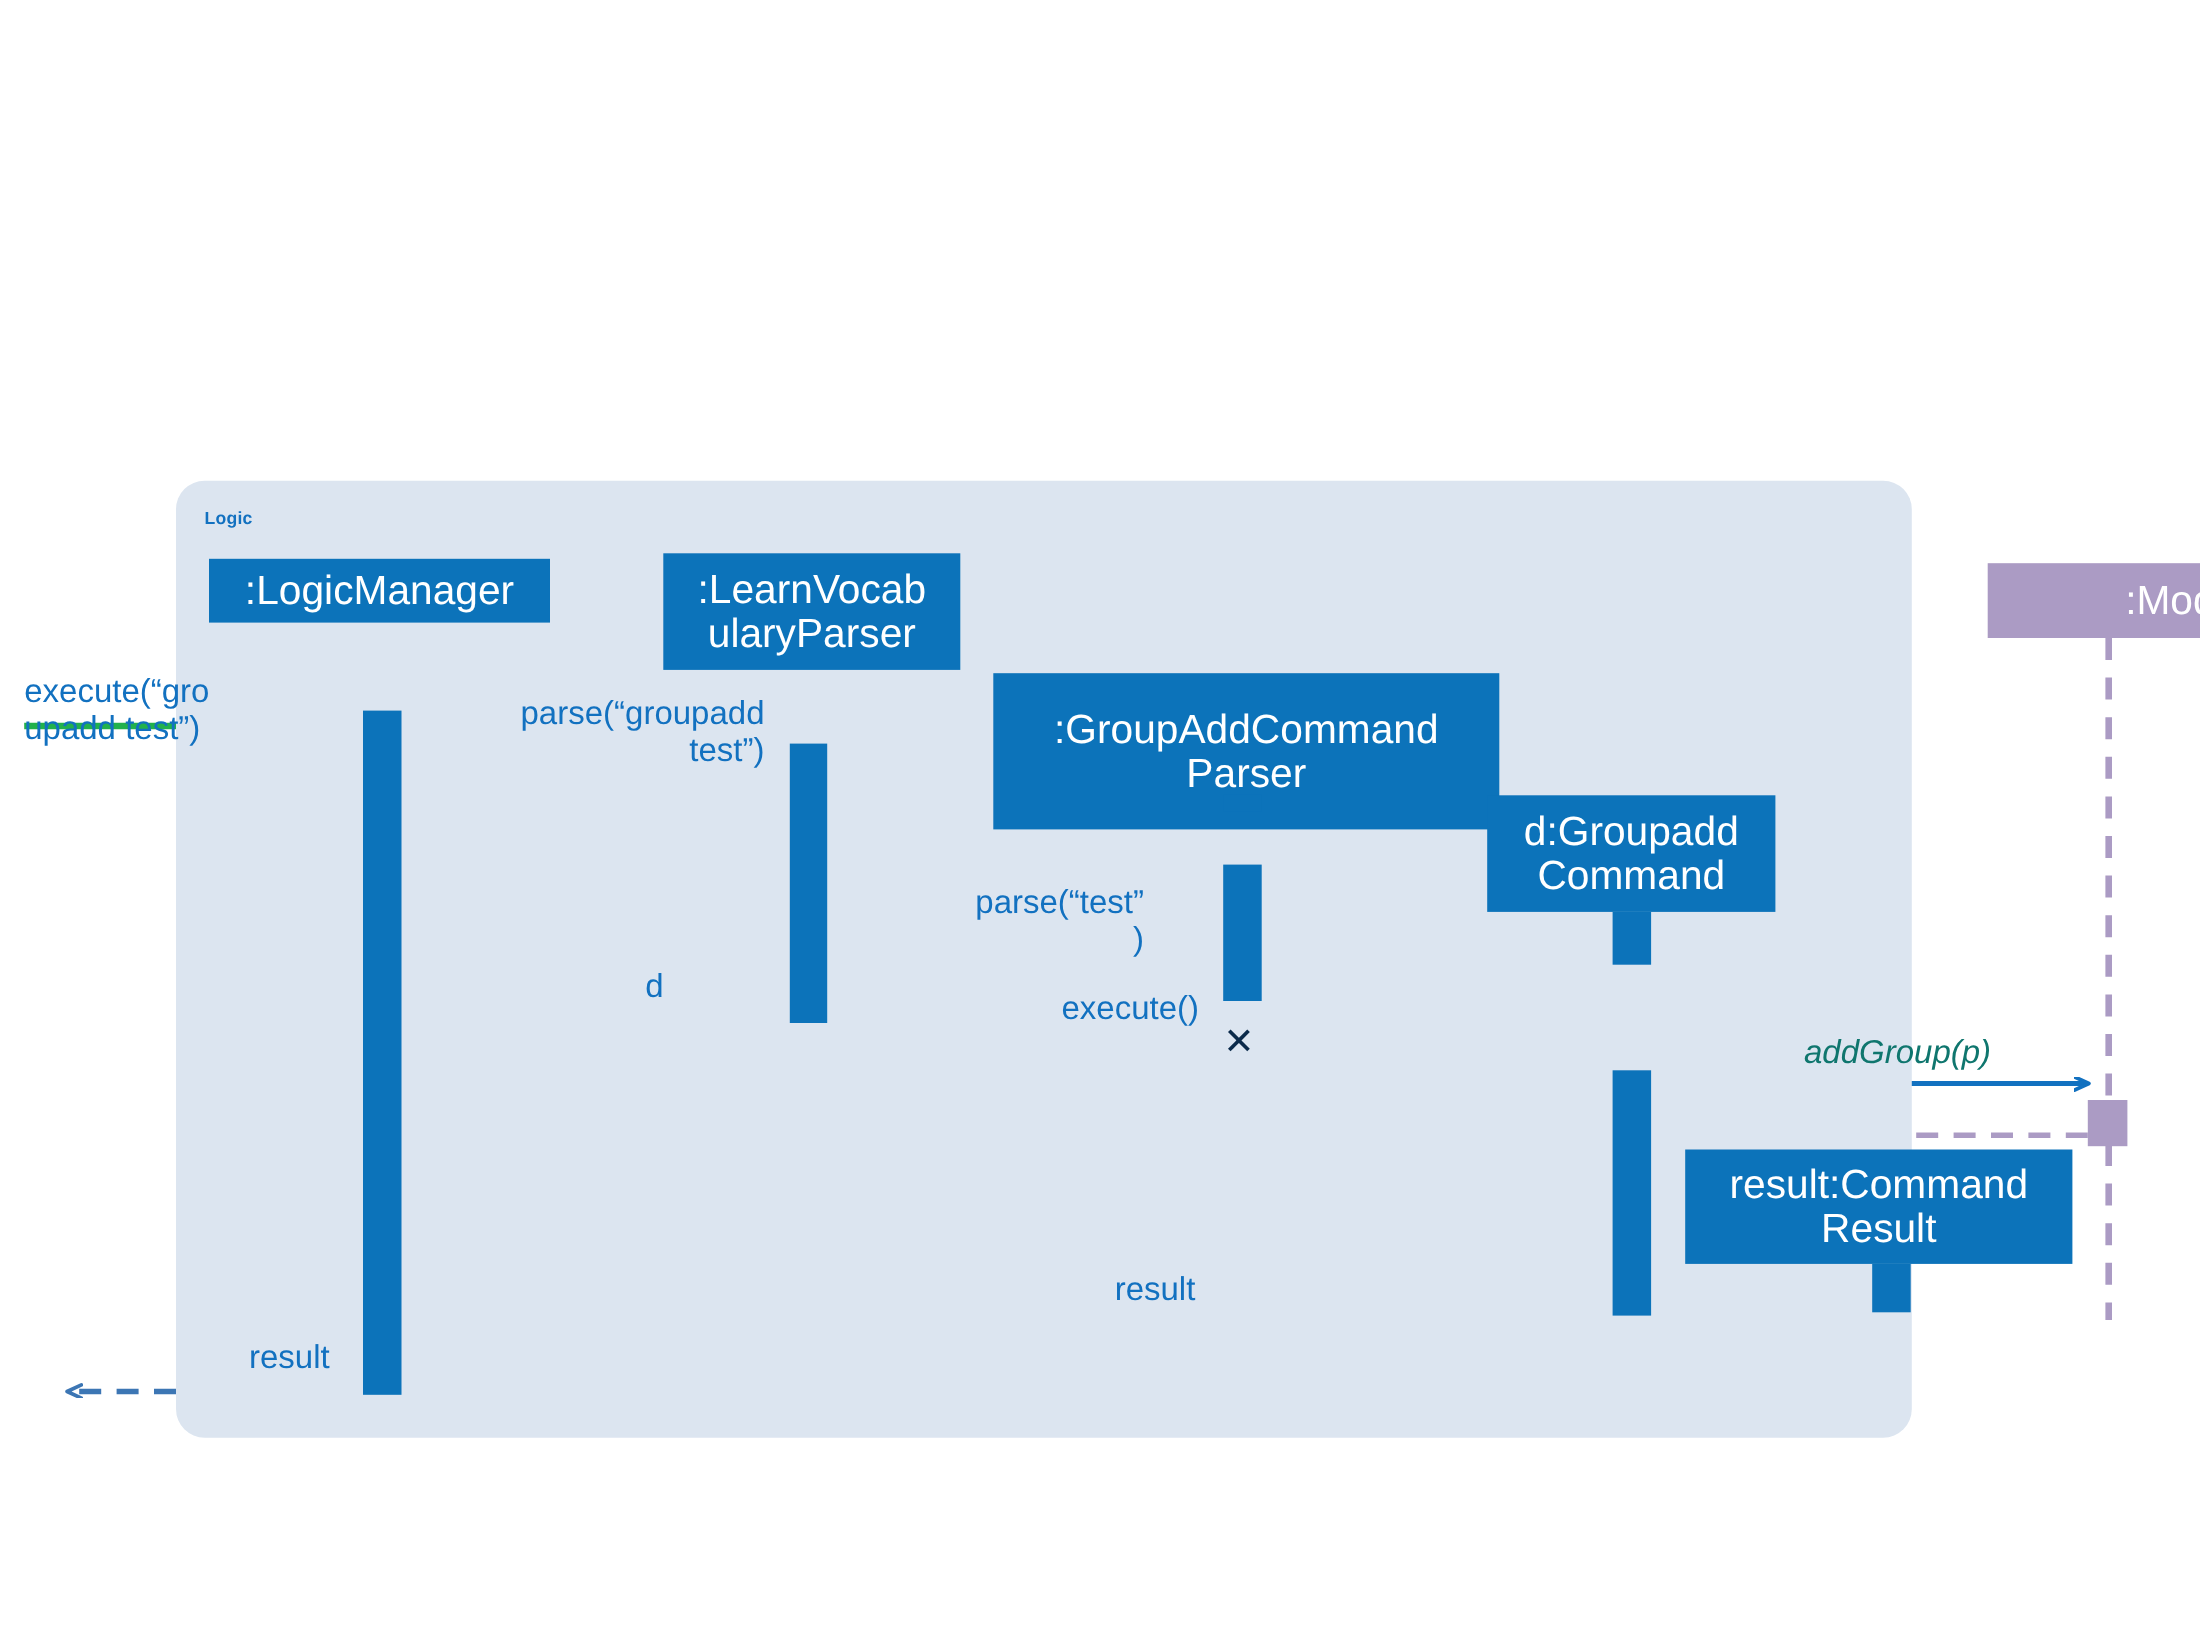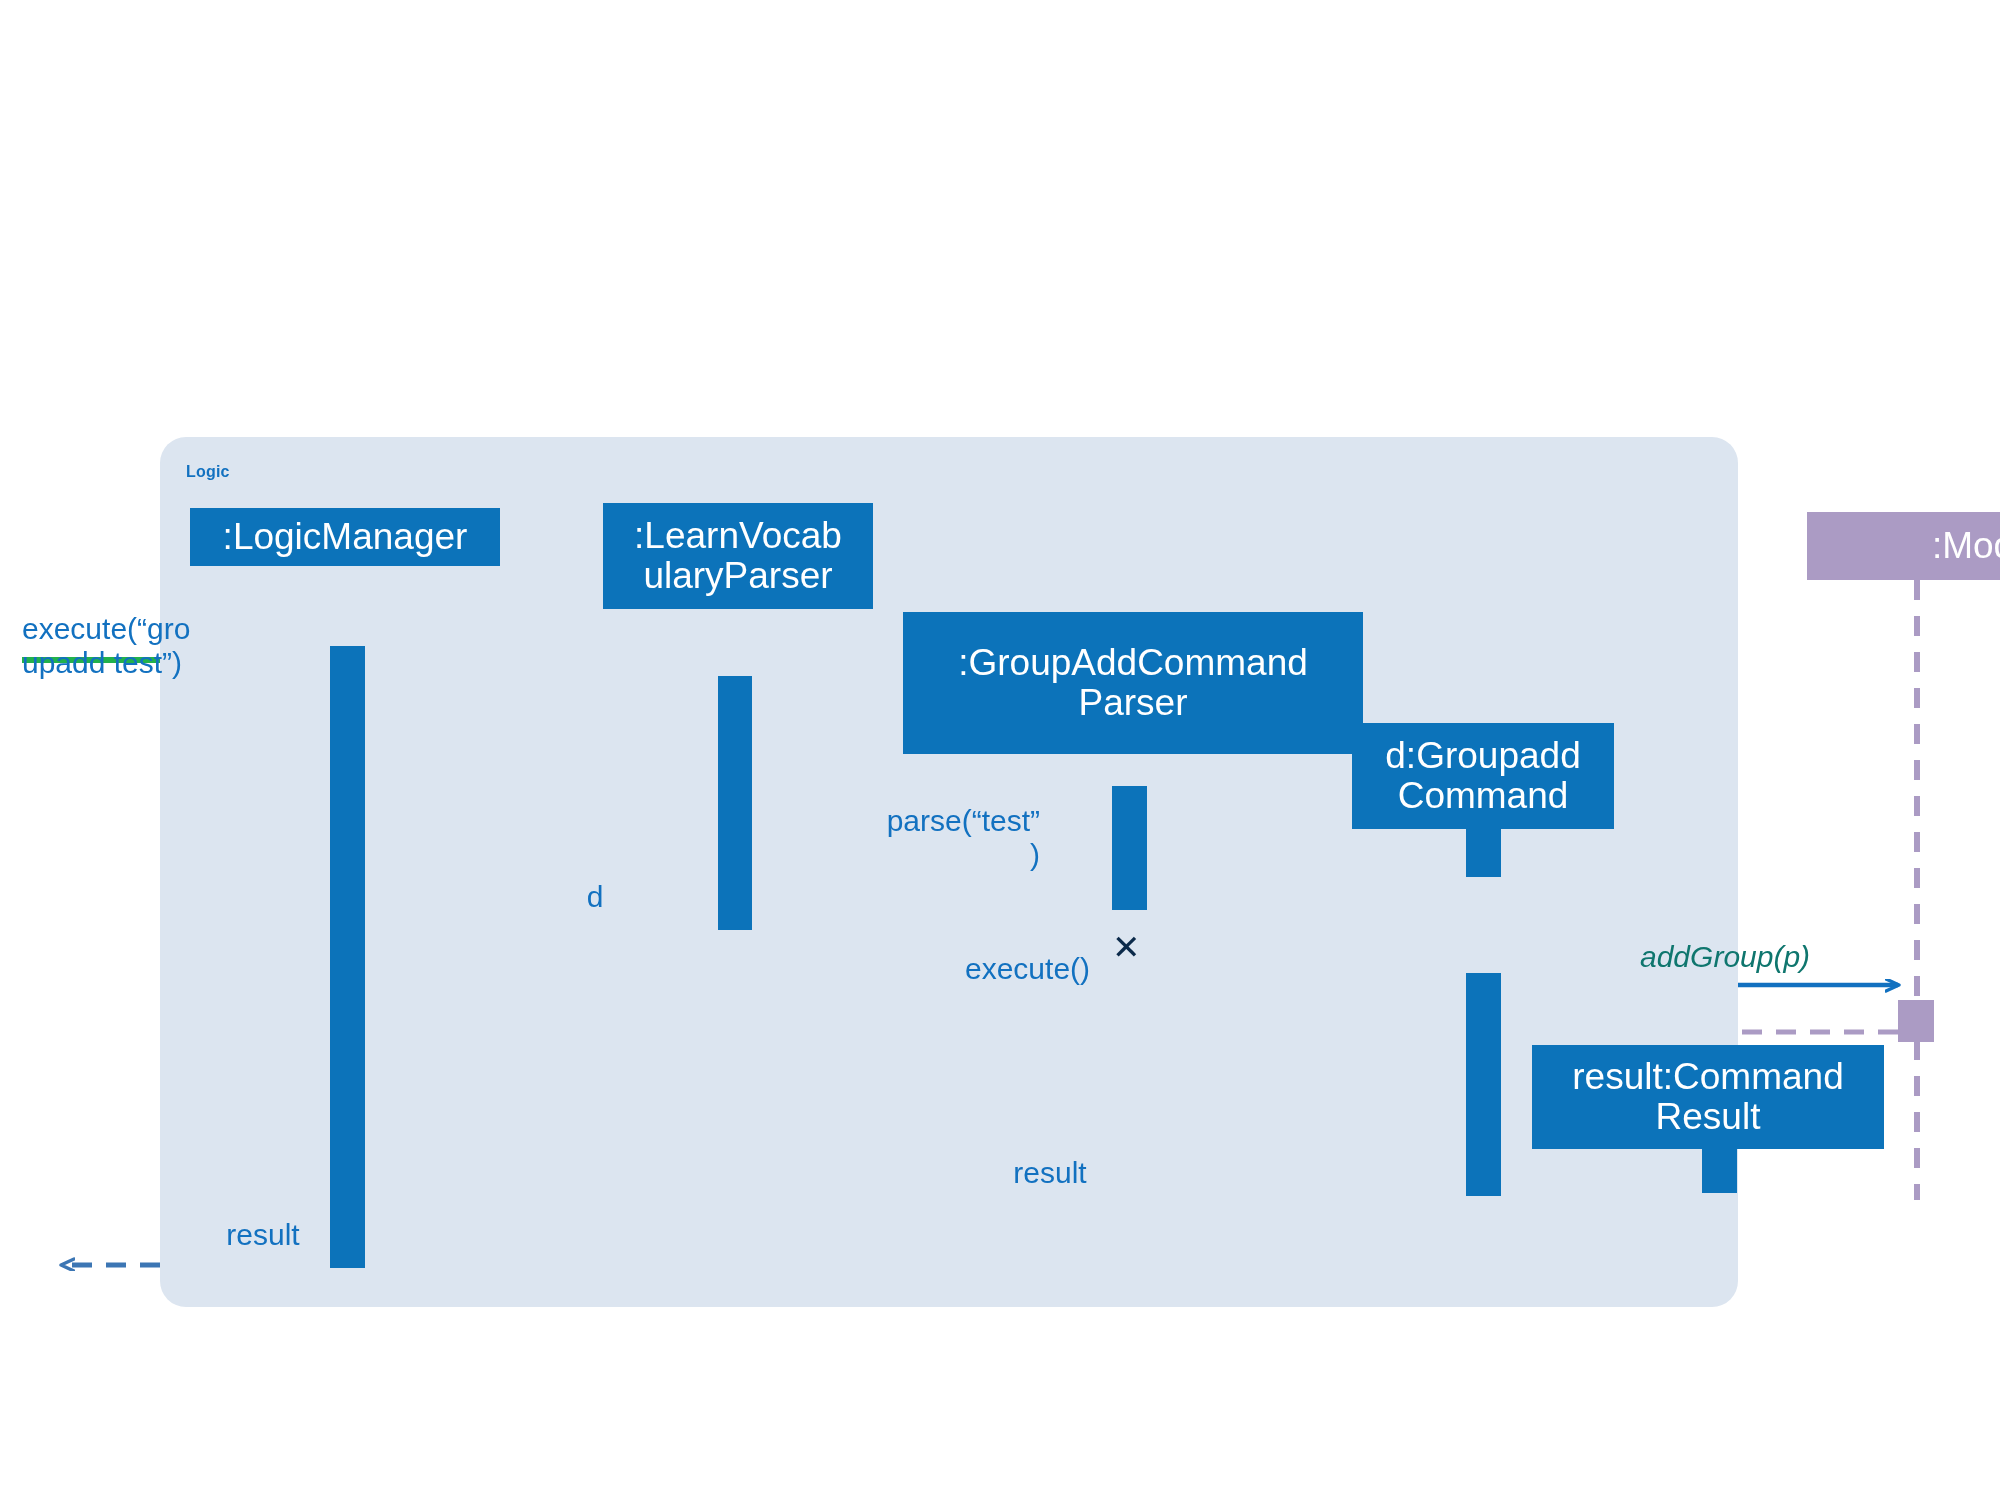--- a/index.html
+++ b/index.html
@@ -200,27 +200,29 @@
 
   <div class="act" style="left:1466px; top:973px; width:35px; height:223px;"></div>
 
   <div class="act" style="left:1702px; top:1149px; width:35px; height:44px;"></div>
 
   <div class="act model-act" style="left:1898px; top:1000px; width:36px; height:42px;"></div>
 
   <div class="msg" style="left:22px; top:612px; width:230px;">execute(“gro
 upadd test”)</div>
 
+  <div class="msg right" style="left:395px; top:632px; width:300px;">parse(“groupadd
+test”)</div>
 
   <div class="msg right" style="left:790px; top:804px; width:250px;">parse(“test”
 )</div>
 
   <div class="msg center" style="left:575px; top:880px; width:40px;">d</div>
 
-  <div class="msg" style="left:965px; top:952px;">execute()</div>
+  <div class="msg" style="left:965px; top:900px;">execute()</div>
 
   <div class="msg purple" style="left:1640px; top:940px;">addGroup(p)</div>
 
   <div class="msg center" style="left:985px; top:1156px; width:130px;">result</div>
 
   <div class="msg center" style="left:198px; top:1218px; width:130px;">result</div>
 
   <div class="destroy-x" style="left:1112px; top:930px;">✕</div>
 
 </div>

